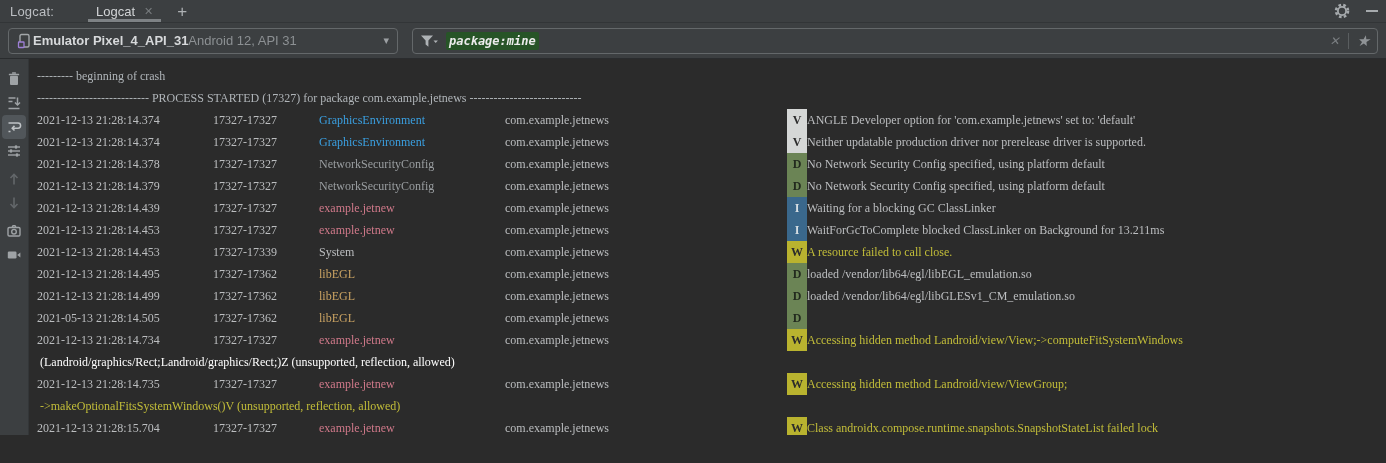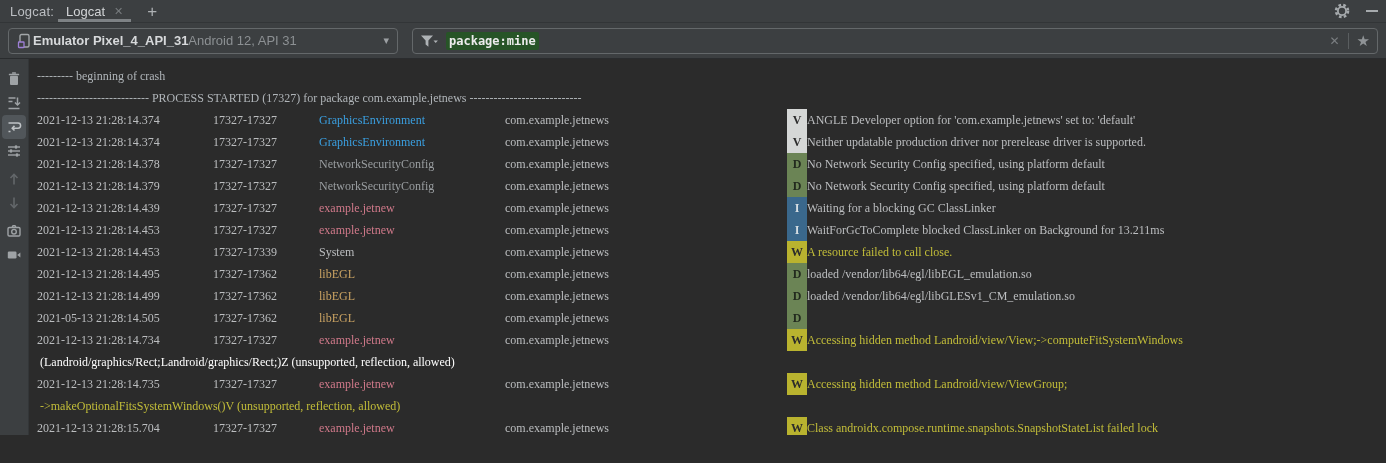--- a/index.html
+++ b/index.html
@@ -15,21 +15,21 @@
   
   .titlebar {
     height: 23px; flex: none; background: #3c3f41;
     border-bottom: 1px solid #323537;
     display: flex; align-items: center; padding: 0 8px 0 10px;
     font-size: 13px; color: #bbbec2;
   }
   .titlebar .tool-label { color: #bbbec2; letter-spacing: .2px; }
   .tab {
     position: relative; height: 100%; display: flex; align-items: center;
-    margin-left: 4px; padding: 5px 8px; cursor: default; color: #d2d4d6;
+    margin-left: 34px; padding: 5px 8px; cursor: default; color: #d2d4d6;
   }
   .tab::after {
     content: ""; position: absolute; left: 0; right: 0; bottom: 0;
     height: 3px; background: #7e8285;
   }
   .tab .close-x { margin-left: 9px; color: #787c7f; font-size: 11px; line-height: 1; }
   .add-tab { margin-left: 12px; color: #aeb1b4; font-size: 17px; font-weight: 400; line-height: 1; padding: 0 4px; }
   .titlebar-right { margin-left: auto; display: flex; align-items: center; gap: 16px; }
   .minimize-bar { width: 12px; height: 2px; background: #a6aaad; }
 
@@ -41,21 +41,21 @@
   }
   .combo {
     width: 390px; height: 26px; border: 1px solid #64686a; border-radius: 4px;
     display: flex; align-items: center; padding: 0 8px; background: #3c3f41;
   }
   .combo .device-name { font-size: 13px; color: #d7d9db; font-weight: 700; white-space: nowrap; }
   .combo .device-details { font-size: 13px; color: #8c9093; white-space: nowrap; }
   .combo .caret { margin-left: auto; color: #9ca0a3; font-size: 11px; }
   .filterbox {
     flex: 1; height: 26px; border: 1px solid #64686a; border-radius: 4px;
-    display: flex; align-items: center; padding: 0 7px; gap: 7px; background: #3c3f41;
+    display: flex; align-items: center; padding: 0 7px; gap: 7px; background: #3c3f41; font-style: italic;
   }
   .filter-query {
     font-family: "DejaVu Sans Mono", "Liberation Mono", monospace;
     font-size: 12px; font-weight: 700; color: #ececec;
     padding: 2px 3px; border-radius: 2px;
   }
   .filterbox-right { margin-left: auto; display: flex; align-items: center; gap: 8px; }
   .filter-clear { color: #7b7f82; font-size: 12px; }
   .filter-divider { width: 1px; height: 16px; background: #5a5e60; }
   .filter-star { color: #8f9396; font-size: 15px; line-height: 1; }

